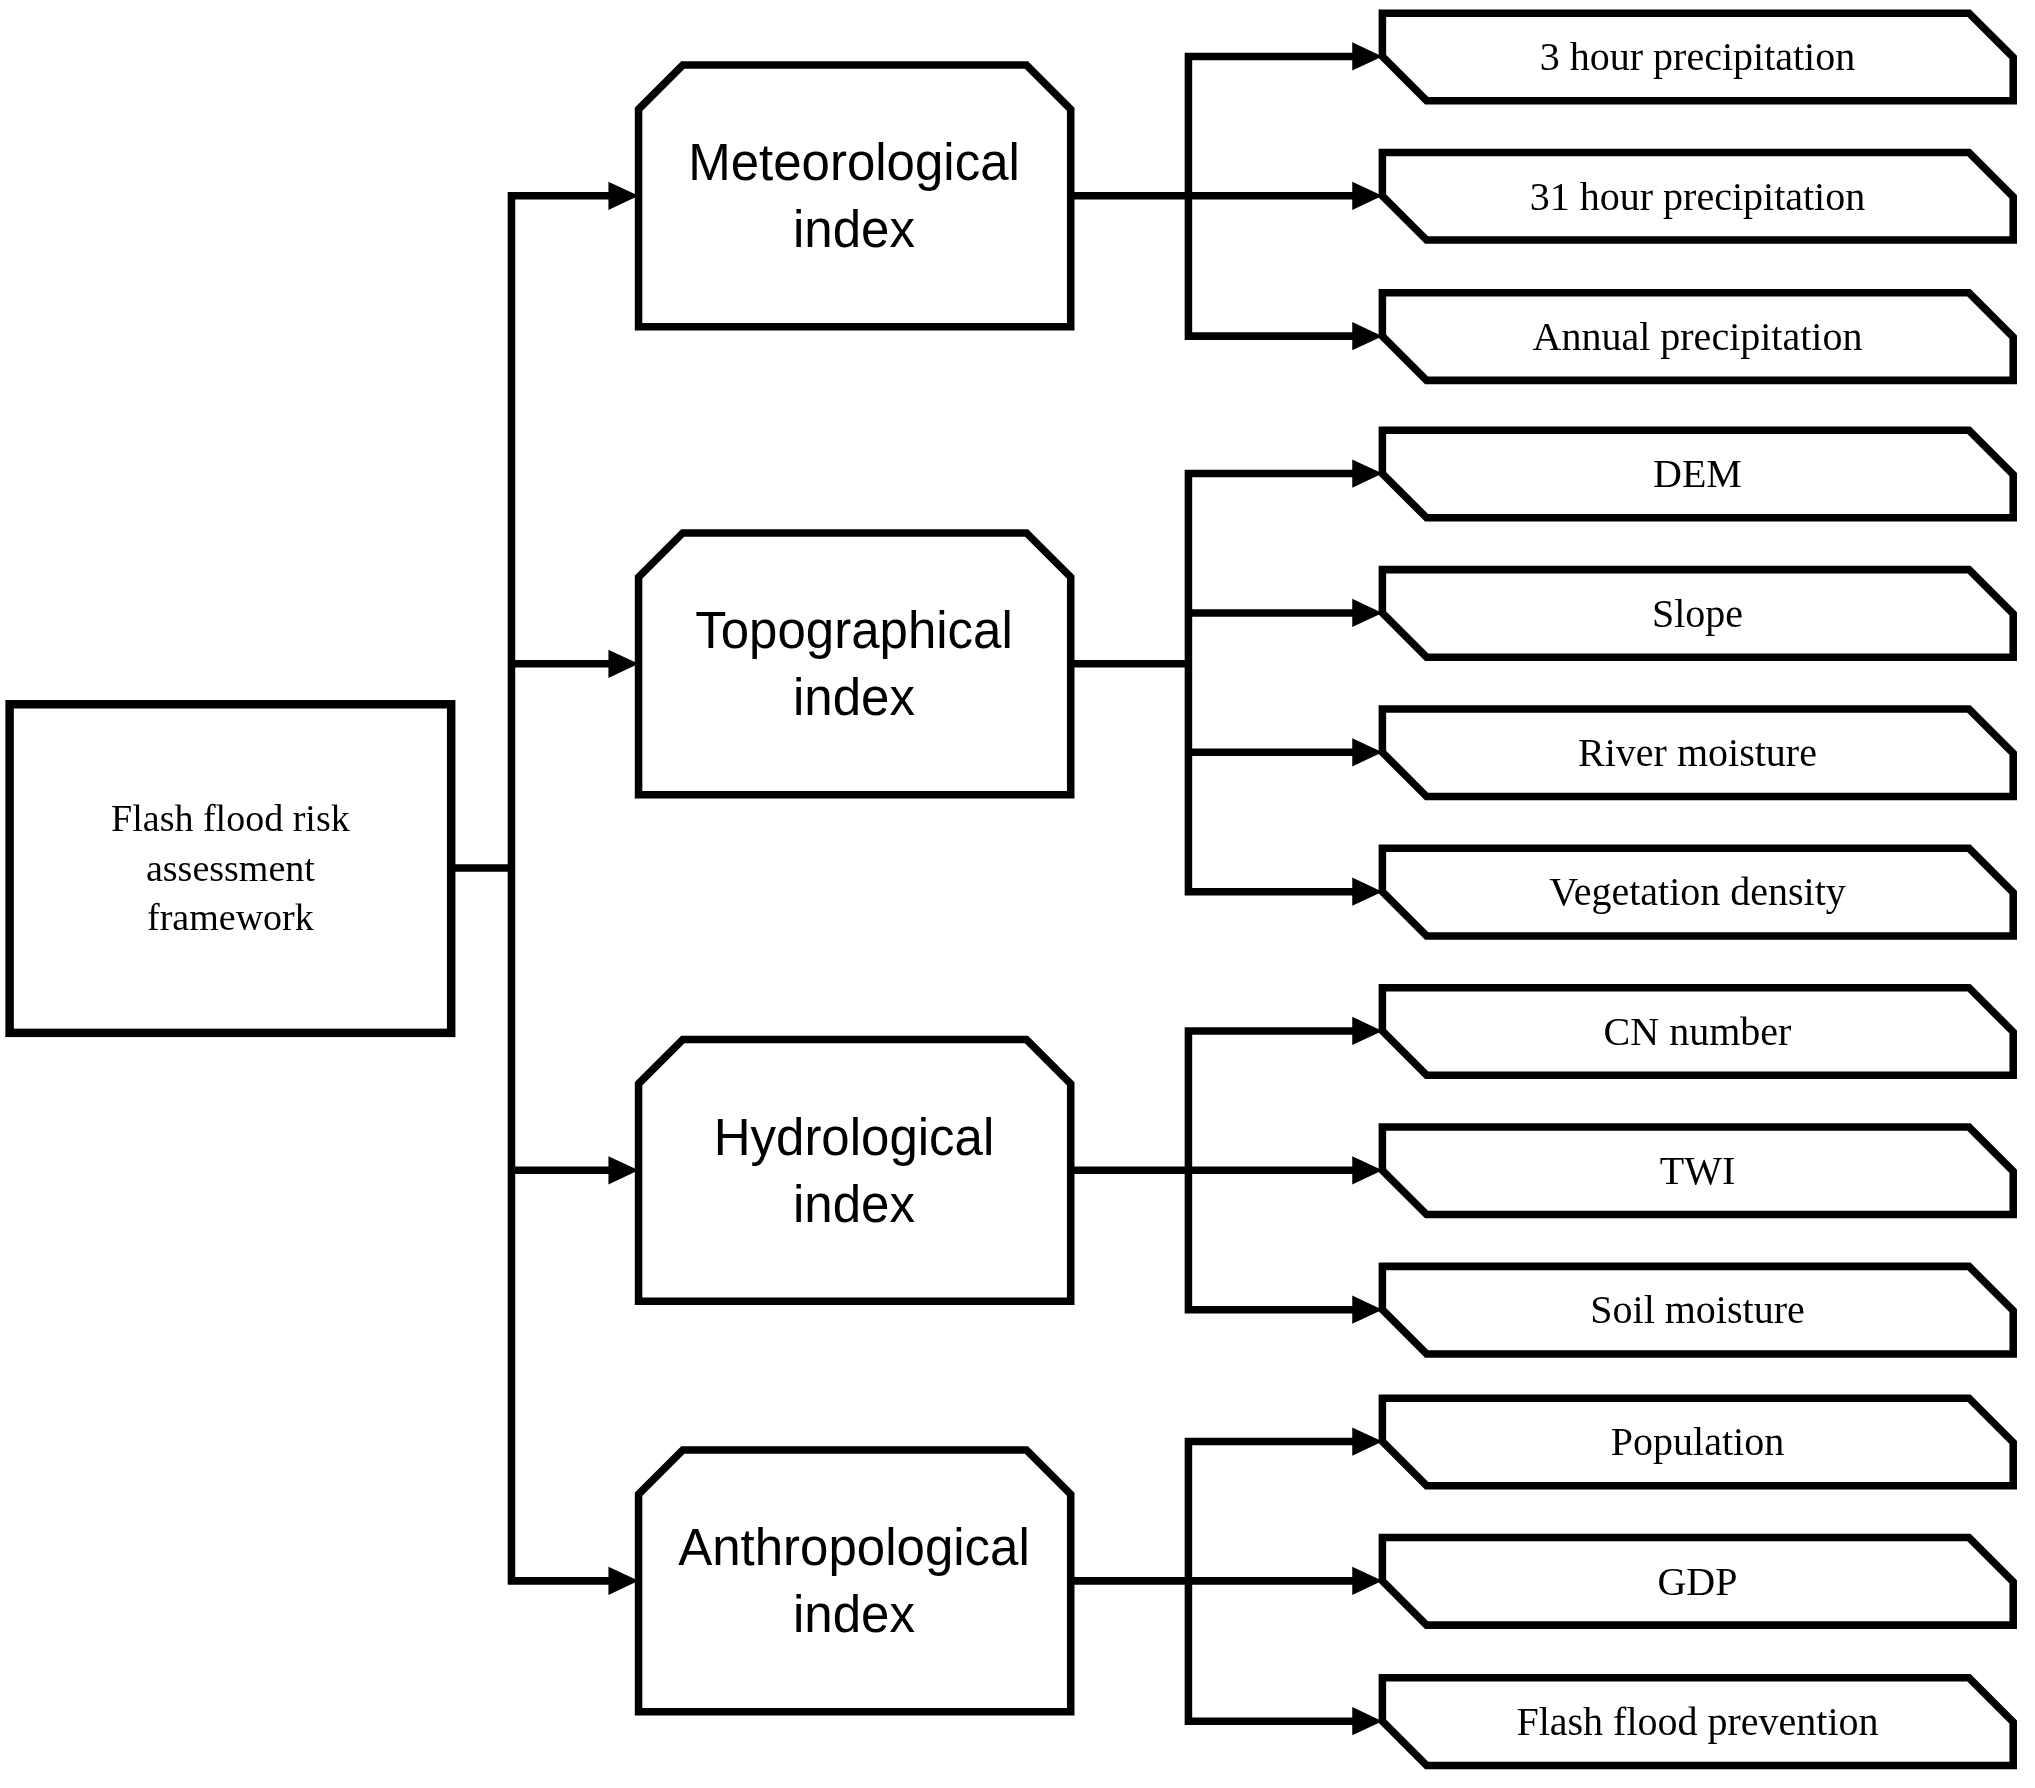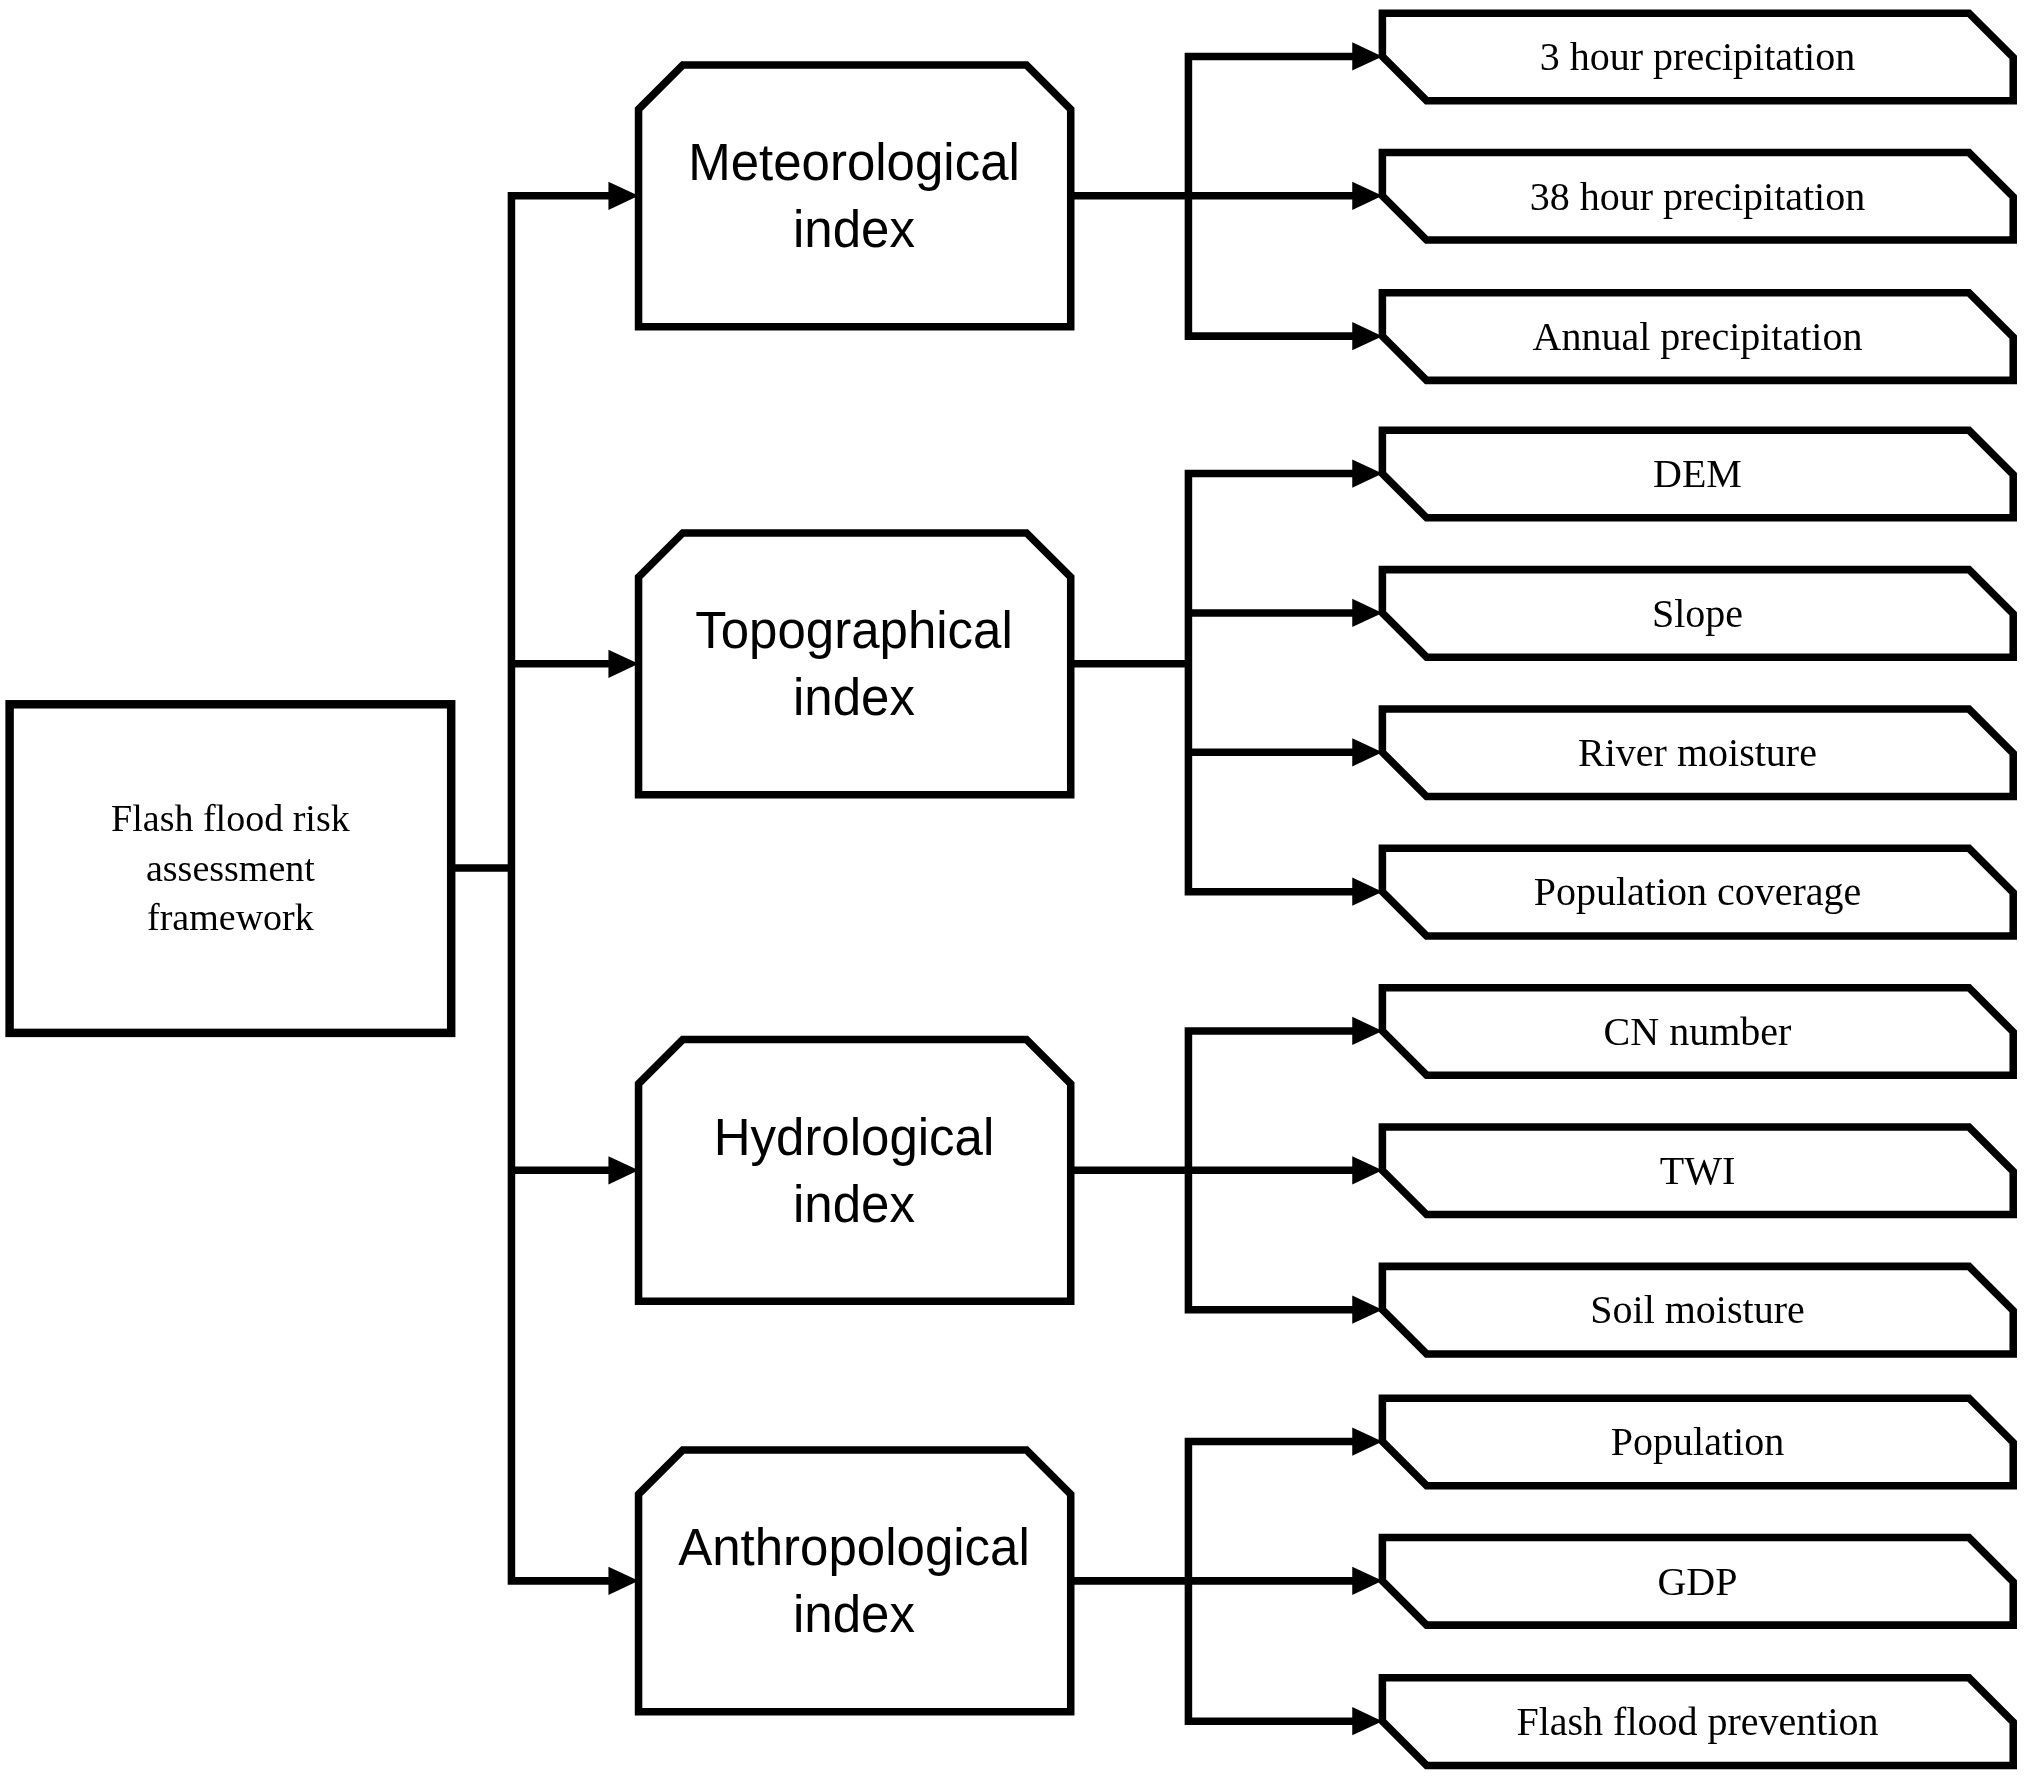--- a/index.html
+++ b/index.html
@@ -131,26 +131,26 @@
   <div class="node-label category-label cat-0">Meteorological
 index</div>
   <div class="node-label category-label cat-1">Topographical
 index</div>
   <div class="node-label category-label cat-2">Hydrological
 index</div>
   <div class="node-label category-label cat-3">Anthropological
 index</div>
 
   <div class="node-label leaf-label leaf-0">3 hour precipitation</div>
-  <div class="node-label leaf-label leaf-1">38 hour precipitation</div>
+  <div class="node-label leaf-label leaf-1">31 hour precipitation</div>
   <div class="node-label leaf-label leaf-2">Annual precipitation</div>
   <div class="node-label leaf-label leaf-3">DEM</div>
   <div class="node-label leaf-label leaf-4">Slope</div>
   <div class="node-label leaf-label leaf-5">River moisture</div>
-  <div class="node-label leaf-label leaf-6">Population coverage</div>
+  <div class="node-label leaf-label leaf-6">Vegetation density</div>
   <div class="node-label leaf-label leaf-7">CN number</div>
   <div class="node-label leaf-label leaf-8">TWI</div>
   <div class="node-label leaf-label leaf-9">Soil moisture</div>
   <div class="node-label leaf-label leaf-11">GDP</div>
   <div class="node-label leaf-label leaf-10">Population</div>
   <div class="node-label leaf-label leaf-12">Flash flood prevention</div>
 
 </div>
 
 

